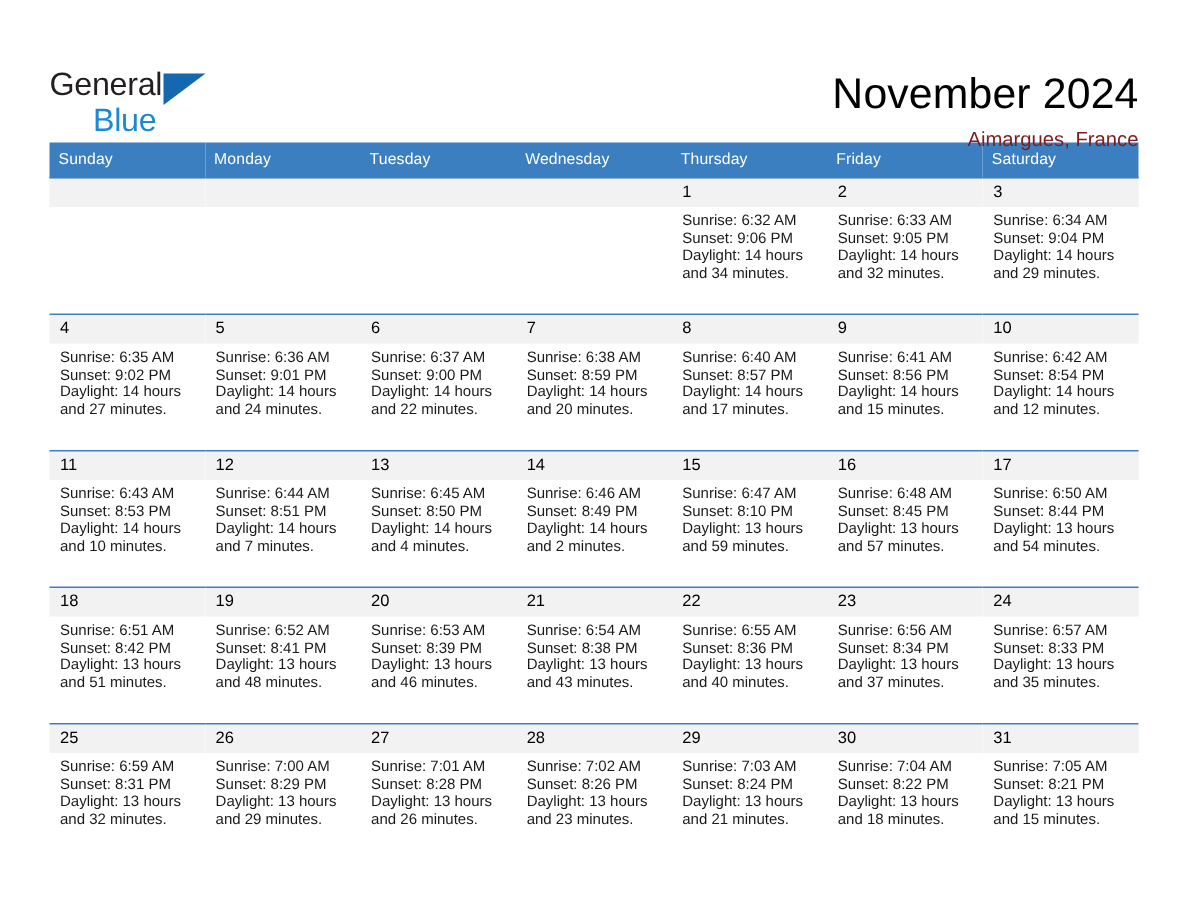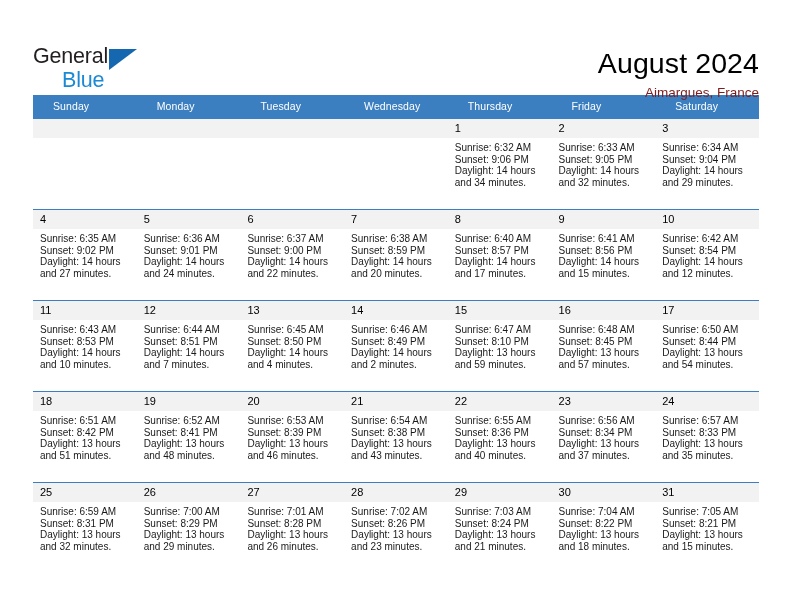--- a/index.html
+++ b/index.html
@@ -87,21 +87,21 @@
     width: 726px;
     border-collapse: collapse;
     table-layout: fixed;
   }
   .calendar th {
     background: #3c7fc1;
     color: #ffffff;
     font-size: 10.5px;
     font-weight: normal;
     text-align: left;
-    padding: 5px 0 6px 20px;
+    padding: 5px 0 6px 6px;
     height: 21px;
     letter-spacing: 0.1px;
   }
   .calendar td {
     vertical-align: top;
     width: 103.7px;
     height: 91px;
     padding: 0;
     border-top: 1px solid #3c7fc1;
     background: #ffffff;
@@ -137,21 +137,21 @@
 
   <div class="header">
 
     <div class="logo">
       <span class="logo-general">General</span>
       <span class="logo-tri"></span>
       <span class="logo-blue">Blue</span>
     </div>
 
     <div class="title-block">
-      <h1 class="cal-title">August 2024</h1>
+      <h1 class="cal-title">November 2024</h1>
       <p class="cal-subtitle">Aimargues, France</p>
     </div>
 
   </div>
 
   <table class="calendar">
     <thead>
       <tr>
         <th>Sunday</th>
         <th>Monday</th>

